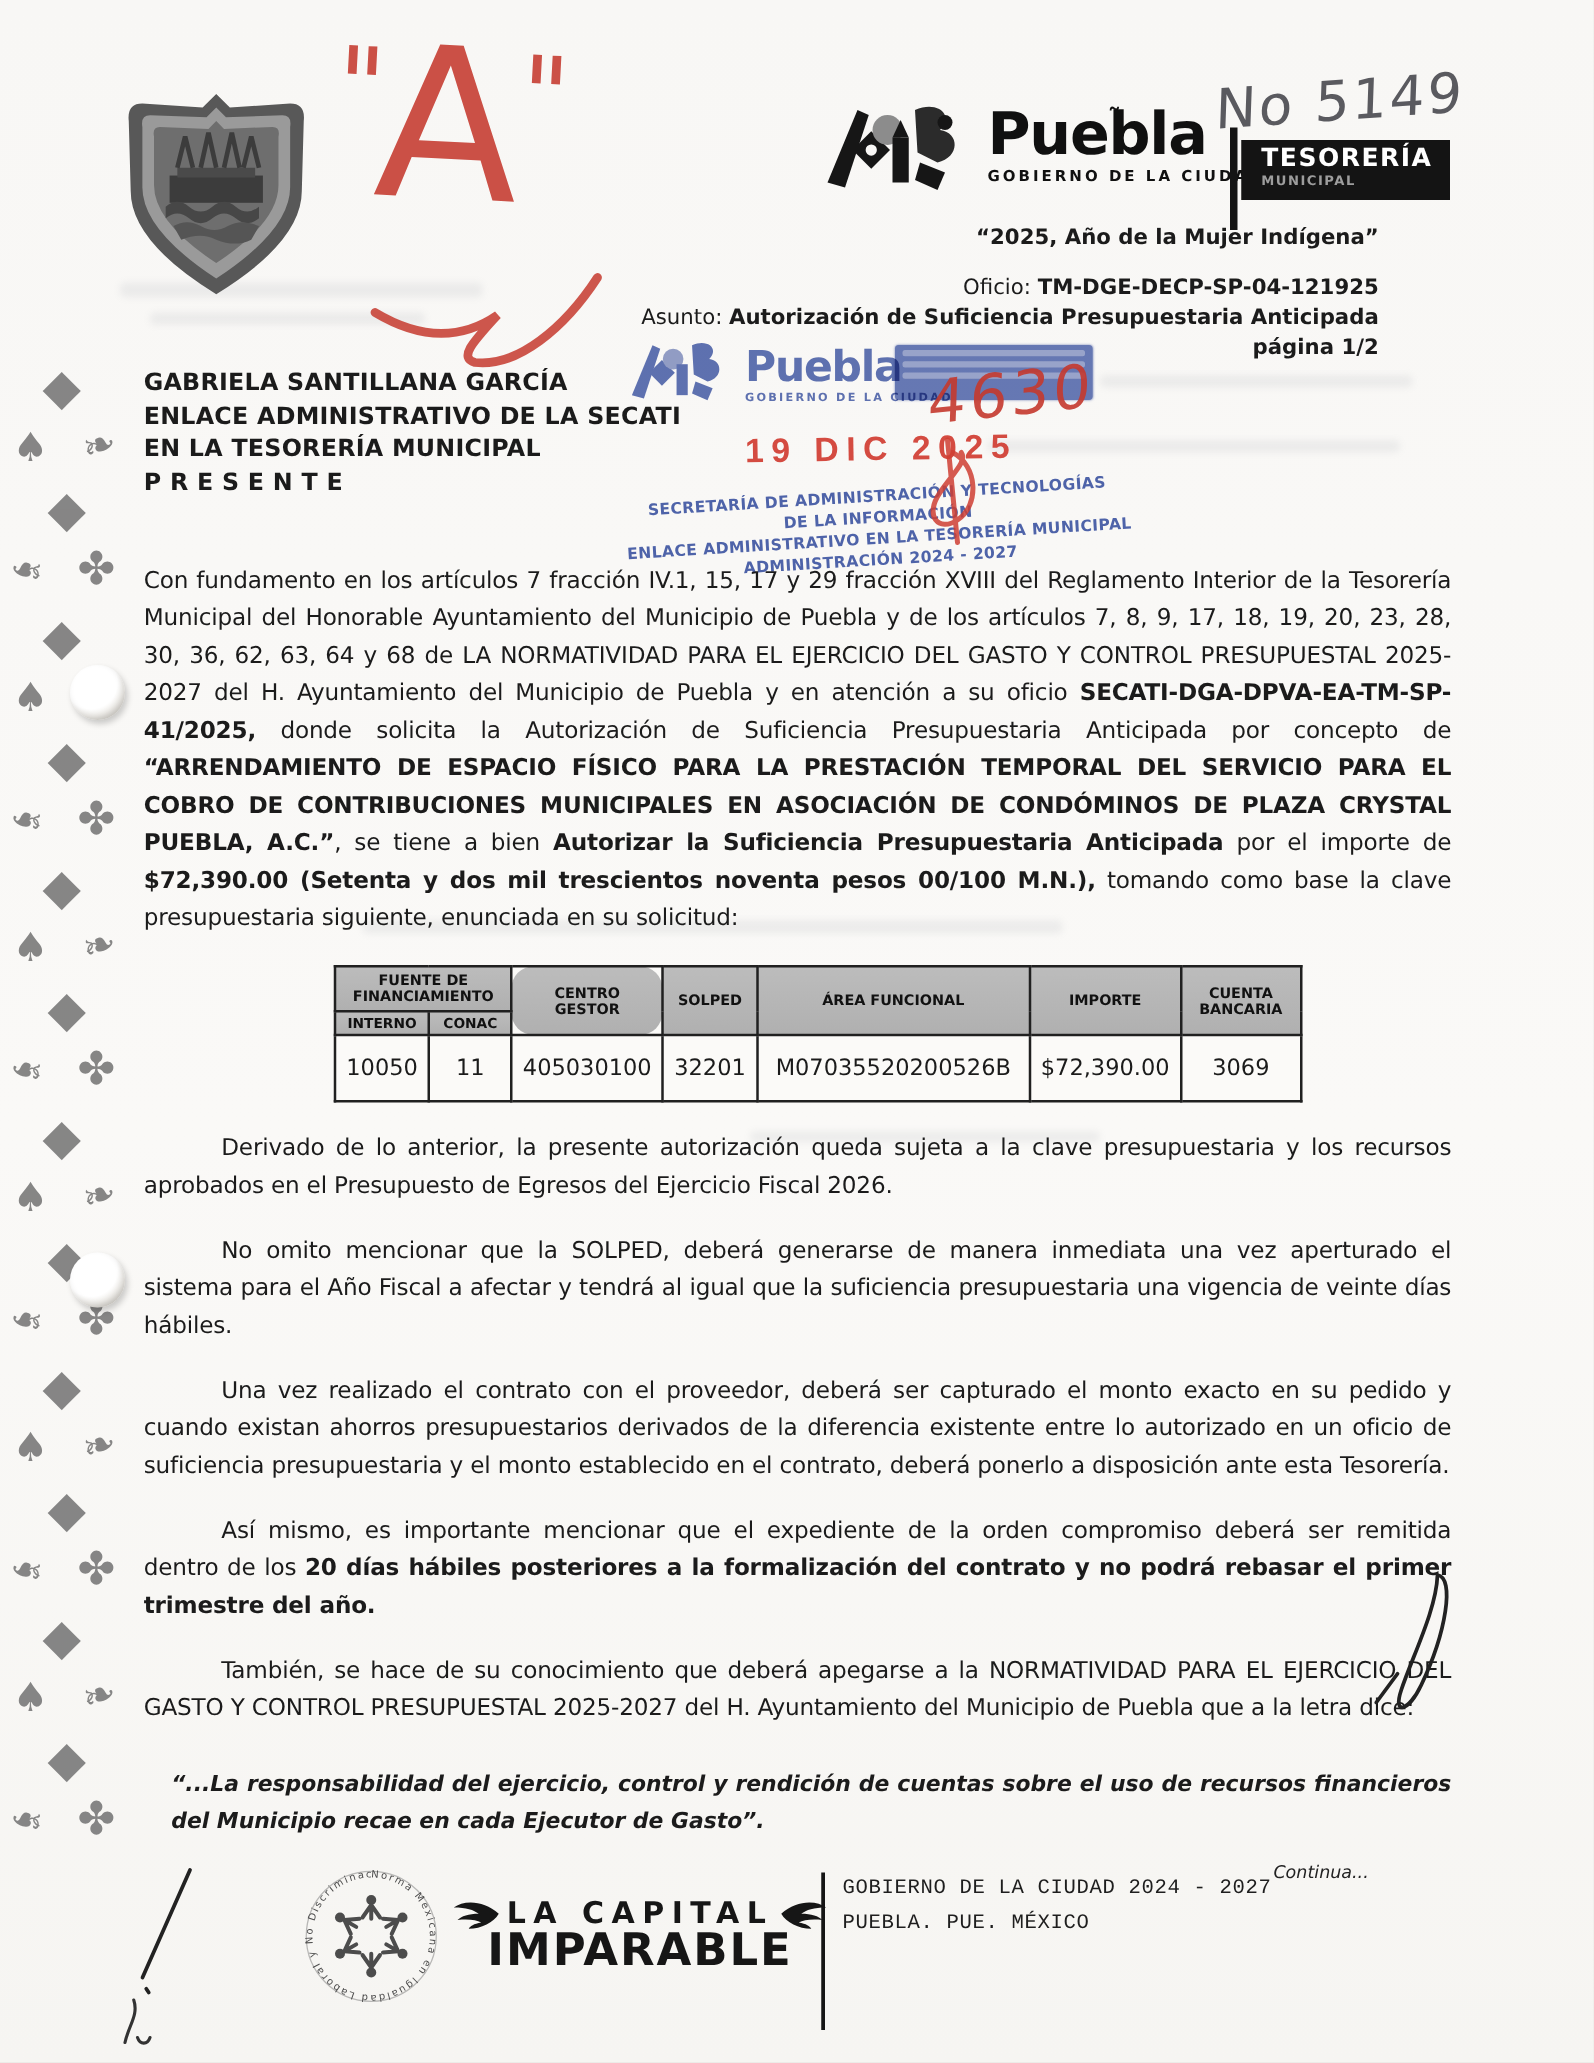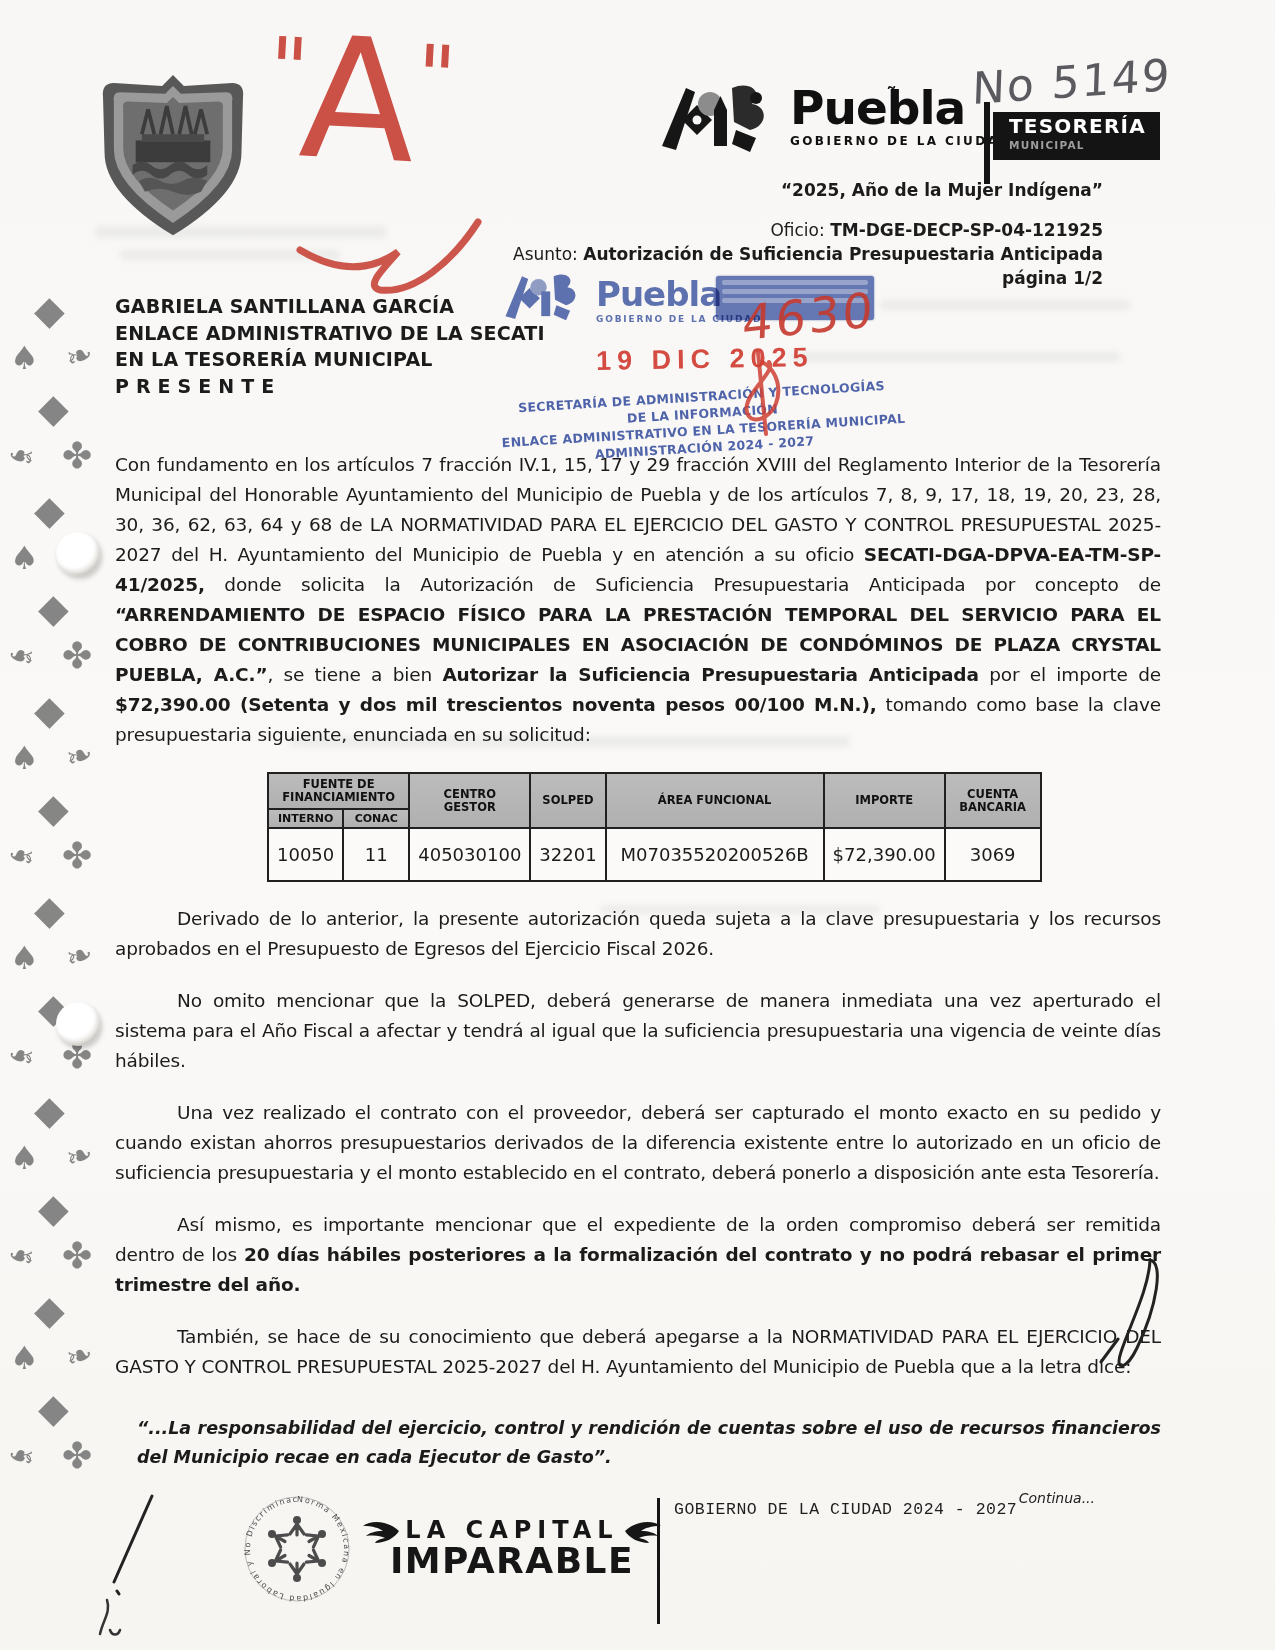--- a/index.html
+++ b/index.html
@@ -280,21 +280,21 @@
     <div>ADMINISTRACIÓN 2024 - 2027</div>
   </div>
 
   <div class="doc-body">
     <p class="para"><span>Con fundamento en los artículos 7 fracción IV.1, 15, 17 y 29 fracción XVIII del Reglamento Interior de la Tesorería Municipal del Honorable Ayuntamiento del Municipio de Puebla y de los artículos 7, 8, 9, 17, 18, 19, 20, 23, 28, 30, 36, 62, 63, 64 y 68 de LA NORMATIVIDAD PARA EL EJERCICIO DEL GASTO Y CONTROL PRESUPUESTAL 2025-2027 del H. Ayuntamiento del Municipio de Puebla y en atención a su oficio </span><span style="font-weight: bold;">SECATI-DGA-DPVA-EA-TM-SP-41/2025,</span><span> donde solicita la Autorización de Suficiencia Presupuestaria Anticipada por concepto de </span><span style="font-weight: bold;">“ARRENDAMIENTO DE ESPACIO FÍSICO PARA LA PRESTACIÓN TEMPORAL DEL SERVICIO PARA EL COBRO DE CONTRIBUCIONES MUNICIPALES EN ASOCIACIÓN DE CONDÓMINOS DE PLAZA CRYSTAL PUEBLA, A.C.”</span><span>, se tiene a bien </span><span style="font-weight: bold;">Autorizar la Suficiencia Presupuestaria Anticipada</span><span> por el importe de </span><span style="font-weight: bold;">$72,390.00 (Setenta y dos mil trescientos noventa pesos 00/100 M.N.),</span><span> tomando como base la clave presupuestaria siguiente, enunciada en su solicitud:</span></p>
 
     <table class="ctable">
       <tbody>
           <tr>
         <th colspan="2">FUENTE DE FINANCIAMIENTO</th>
-        <th rowspan="2" style="width:104px;">CENTRO GESTOR</th>
+        <th rowspan="2" style="width:104px;border-radius:18px;">CENTRO GESTOR</th>
         <th rowspan="2" style="width:60px;">SOLPED</th>
         <th rowspan="2" style="width:204px;">ÁREA FUNCIONAL</th>
         <th rowspan="2" style="width:104px;">IMPORTE</th>
         <th rowspan="2" style="width:82px;">CUENTA BANCARIA</th>
       </tr>
       <tr>
         <th class="sub" style="width:62px;">INTERNO</th>
         <th class="sub" style="width:56px;">CONAC</th>
       </tr>
       <tr>
@@ -366,20 +366,21 @@
         <path d="M38 13 C26 2 10 2 2 8 C12 8 18 10 22 13 C14 13 8 15 5 18 C14 17 20 18 24 20 C18 21 15 23 14 25 C24 25 34 20 38 13 Z" fill="#161616"></path>
       </svg>
     </div>
     <div class="cap-l2">IMPARABLE</div>
   </div>
 
   <div class="fsep"></div>
 
   <div class="address">
     <div>GOBIERNO DE LA CIUDAD 2024 - 2027</div>
+    <div>PUEBLA. PUE. MÉXICO</div>
   </div>
 
   <svg class="penmarks" width="1275" height="1650" viewBox="0 0 1275 1650">
     <path d="M300 250 C340 274 372 270 398 252 C380 272 366 286 380 290 C414 294 452 262 478 222" stroke="#c5392e" stroke-width="7" fill="none" stroke-linecap="round" opacity=".85"></path>
     <path d="M762 362 c20 10 22 42 4 54 c-15 10 -27 -3 -14 -22 c10 -15 22 -25 17 -32 M758 352 l8 82" stroke="#cf3e33" stroke-width="4" fill="none" stroke-linecap="round" opacity=".85"></path>
     <path d="M1150 1260 C1164 1262 1157 1306 1137 1348 C1127 1369 1114 1373 1121 1352 C1130 1325 1149 1288 1150 1260 M1101 1362 l17 -23" stroke="#222" stroke-width="3" fill="none" stroke-linecap="round"></path>
     <path d="M152 1496 L114 1582 M117 1591 l2 3" stroke="#222" stroke-width="3" fill="none" stroke-linecap="round"></path>
     <path d="M100 1634 c3 -14 11 -22 7 -34 M110 1630 c2 6 8 6 10 0" stroke="#333" stroke-width="2.5" fill="none" stroke-linecap="round"></path>
   </svg>
 

